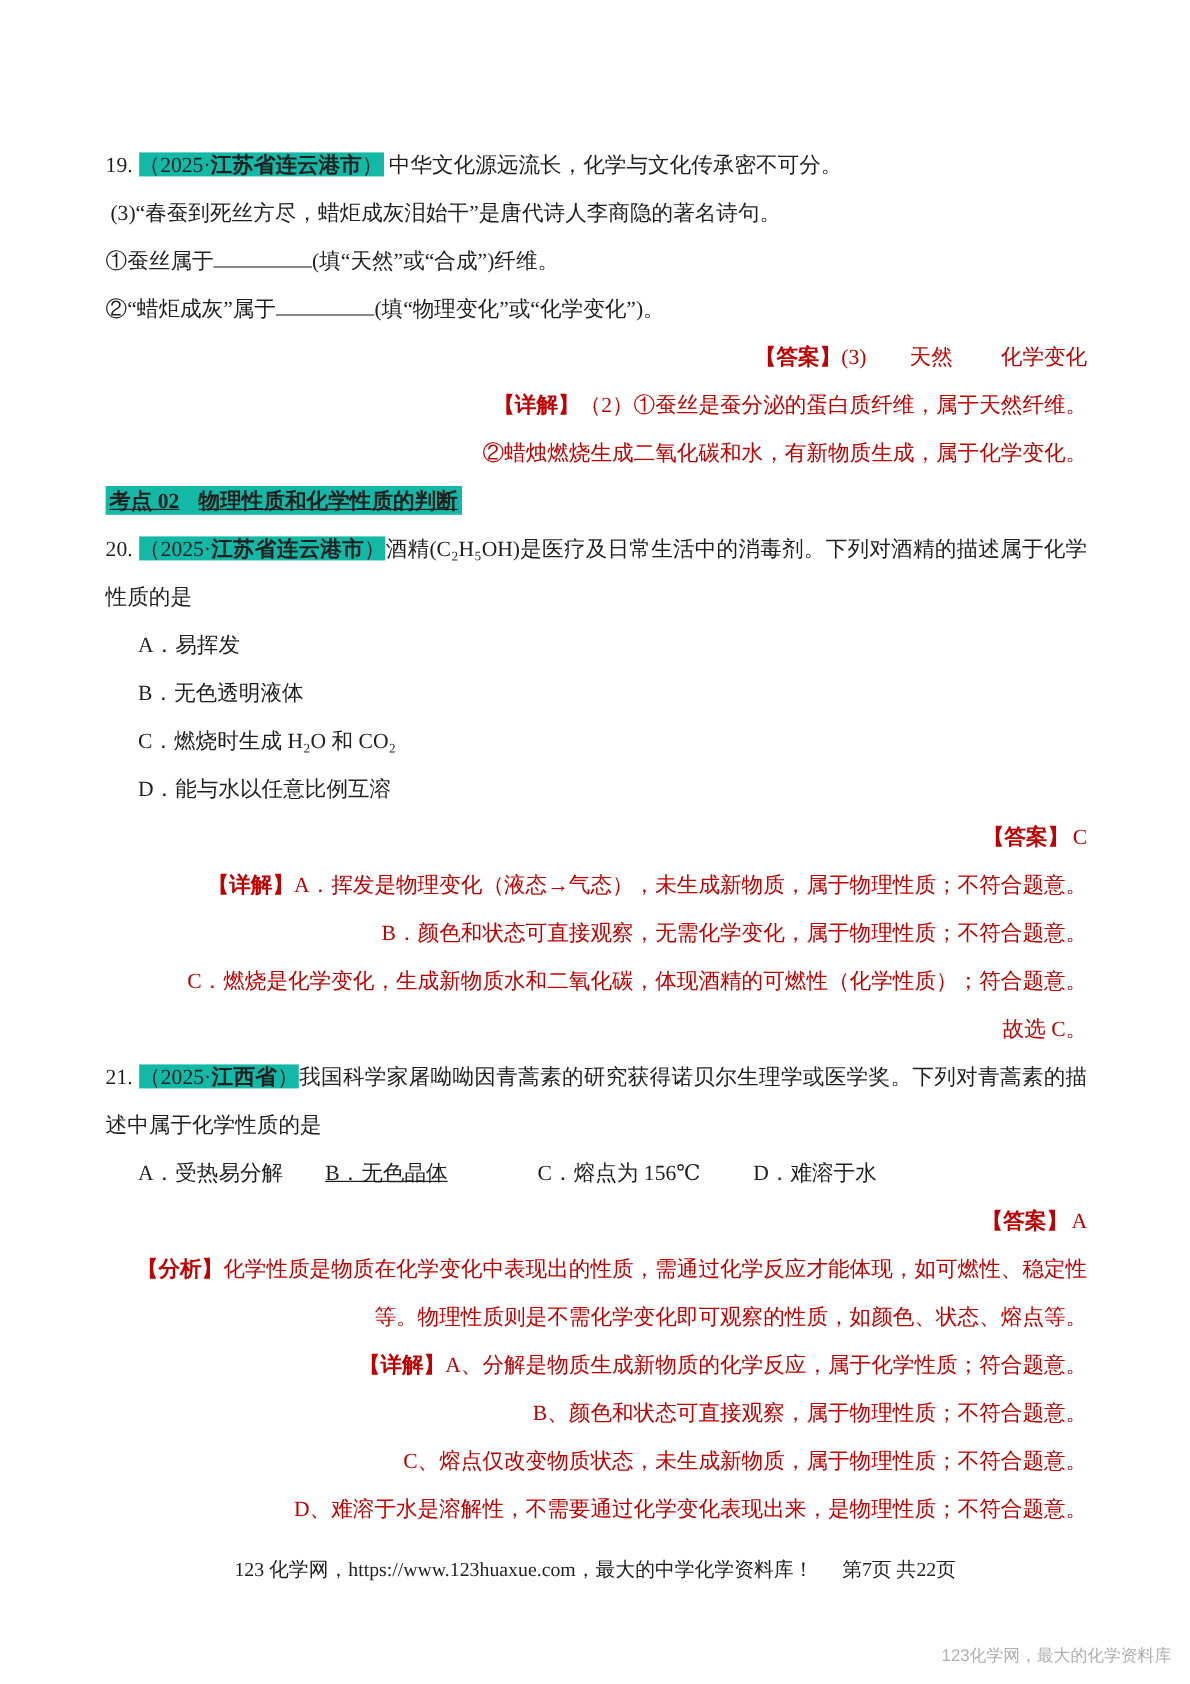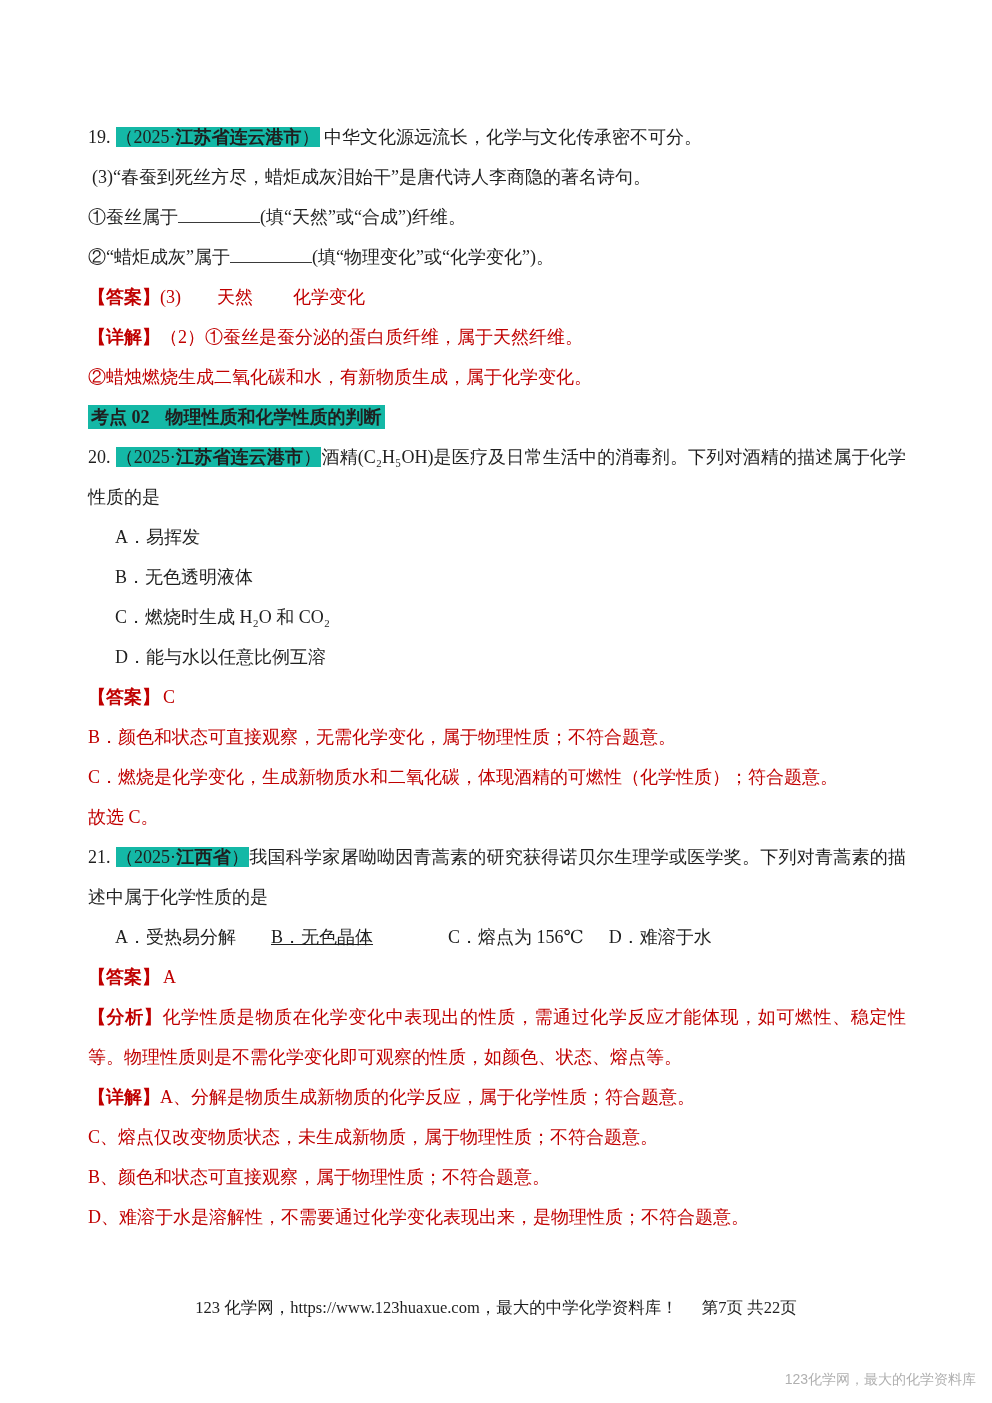--- a/index.html
+++ b/index.html
@@ -7,39 +7,39 @@
     position:relative;
     width:992px; height:1403px;
     background:#ffffff;
     font-family:"Liberation Serif","DejaVu Serif",serif;
     color:#1f1f1f;
     overflow:hidden;
   }
   .content { position:absolute; left:88px; top:117px; width:818px; }
   .content p { margin:0; font-size:18px; line-height:40px; }
   .just { text-align:justify; }
-  .red { color:#c00000; }
+  .red { color:#c00000;text-align:right; }
   .label { font-weight:bold; }
   .hl { background:#14b8a6; }
   .bold { font-weight:bold; }
   .num { margin-right:5px;margin-top:44px; }
   .indent { padding-left:4px; }
   .opt { padding-left:27px; }
   .blank {
     display:inline-block; width:82px; height:1em;
     border-bottom:1.5px solid #3a3a3a; vertical-align:baseline;
   }
-  .section-head { font-weight:bold; }
+  .section-head { font-weight:bold;text-decoration:underline; }
   .section-head .hl { padding:2px 3px; }
   .section-title-gap { margin-left:16px; }
   .ansgap36 { margin-right:36px; }
   .ansgap40 { margin-right:40px; }
   .optgap35 { margin-right:35px; }
   .optgap75 { margin-right:75px;text-decoration:underline; }
-  .optgap42 { margin-right:25px; }
+  .optgap42 { margin-right:44px; }
   .anskey { margin-left:3px; }
   .footer {
     position:absolute; left:0; right:0; top:1293px;
     text-align:center; font-size:16.5px; color:#1f1f1f;
     line-height:30px;
   }
   .footer .pageinfo { margin-left:24px; }
   .watermark {
     position:absolute; right:16px; top:1371px;
     font-size:14px; color:#b0b0b0;
@@ -82,41 +82,44 @@
     <p class="just">
       <span class="num">20.</span><span class="hl"><span>（2025·</span><span class="bold">江苏省连云港市</span><span>）</span></span><span>酒精(C₂H₅OH)是医疗及日常生活中的消毒剂。下列对酒精的描述属于化学性质的是</span>
     </p>
     <p class="opt"><span>A．易挥发</span></p>
     <p class="opt"><span>B．无色透明液体</span></p>
     <p class="opt"><span>C．燃烧时生成 H₂O 和 CO₂</span></p>
     <p class="opt"><span>D．能与水以任意比例互溶</span></p>
     <p class="red">
       <span class="label">【答案】</span><span class="anskey">C</span>
     </p>
+    <p class="red just">
+      <span class="label">【详解】</span><span>A．挥发是物理变化（液态→气态），未生成新物质，属于物理性质；不符合题意。</span>
+    </p>
     <p class="red just"><span>B．颜色和状态可直接观察，无需化学变化，属于物理性质；不符合题意。</span></p>
     <p class="red just"><span>C．燃烧是化学变化，生成新物质水和二氧化碳，体现酒精的可燃性（化学性质）；符合题意。</span></p>
     <p class="red"><span>故选 C。</span></p>
 
     <p class="just">
       <span class="num">21.</span><span class="hl"><span>（2025·</span><span class="bold">江西省</span><span>）</span></span><span>我国科学家屠呦呦因青蒿素的研究获得诺贝尔生理学或医学奖。下列对青蒿素的描述中属于化学性质的是</span>
     </p>
     <p class="opt">
       <span class="optgap35">A．受热易分解</span><span class="optgap75">B．无色晶体</span><span class="optgap42">C．熔点为 156℃</span><span>D．难溶于水</span>
     </p>
     <p class="red">
       <span class="label">【答案】</span><span class="anskey">A</span>
     </p>
     <p class="red just">
       <span class="label">【分析】</span><span>化学性质是物质在化学变化中表现出的性质，需通过化学反应才能体现，如可燃性、稳定性等。物理性质则是不需化学变化即可观察的性质，如颜色、状态、熔点等。</span>
     </p>
     <p class="red just">
       <span class="label">【详解】</span><span>A、分解是物质生成新物质的化学反应，属于化学性质；符合题意。</span>
     </p>
+    <p class="red just"><span>B、颜色和状态可直接观察，属于物理性质；不符合题意。</span></p>
     <p class="red just"><span>C、熔点仅改变物质状态，未生成新物质，属于物理性质；不符合题意。</span></p>
-    <p class="red just"><span>B、颜色和状态可直接观察，属于物理性质；不符合题意。</span></p>
     <p class="red just"><span>D、难溶于水是溶解性，不需要通过化学变化表现出来，是物理性质；不符合题意。</span></p>
 
   </div>
 
   <div class="footer">
     <span>123 化学网，https://www.123huaxue.com，最大的中学化学资料库！</span><span class="pageinfo">第7页 共22页</span>
   </div>
 
   <div class="watermark">123化学网，最大的化学资料库</div>
 </div>

